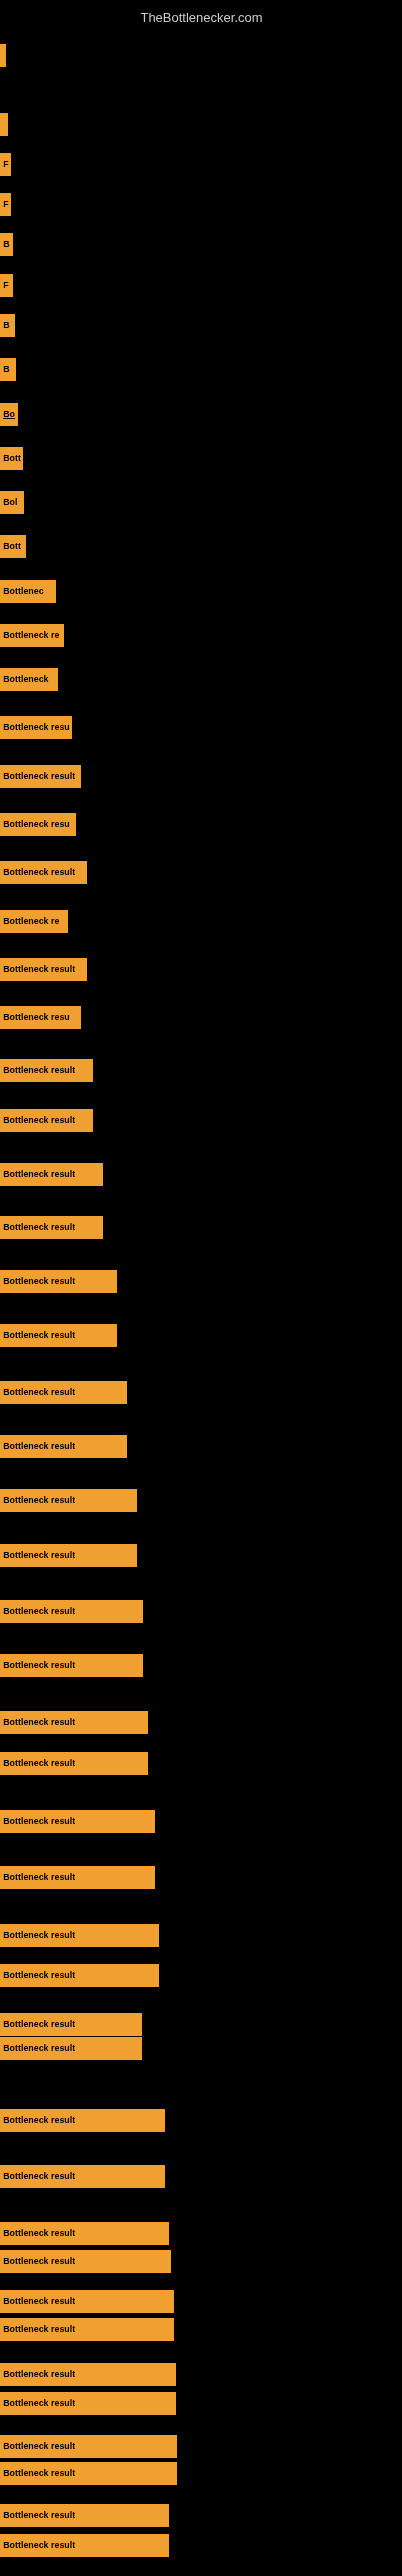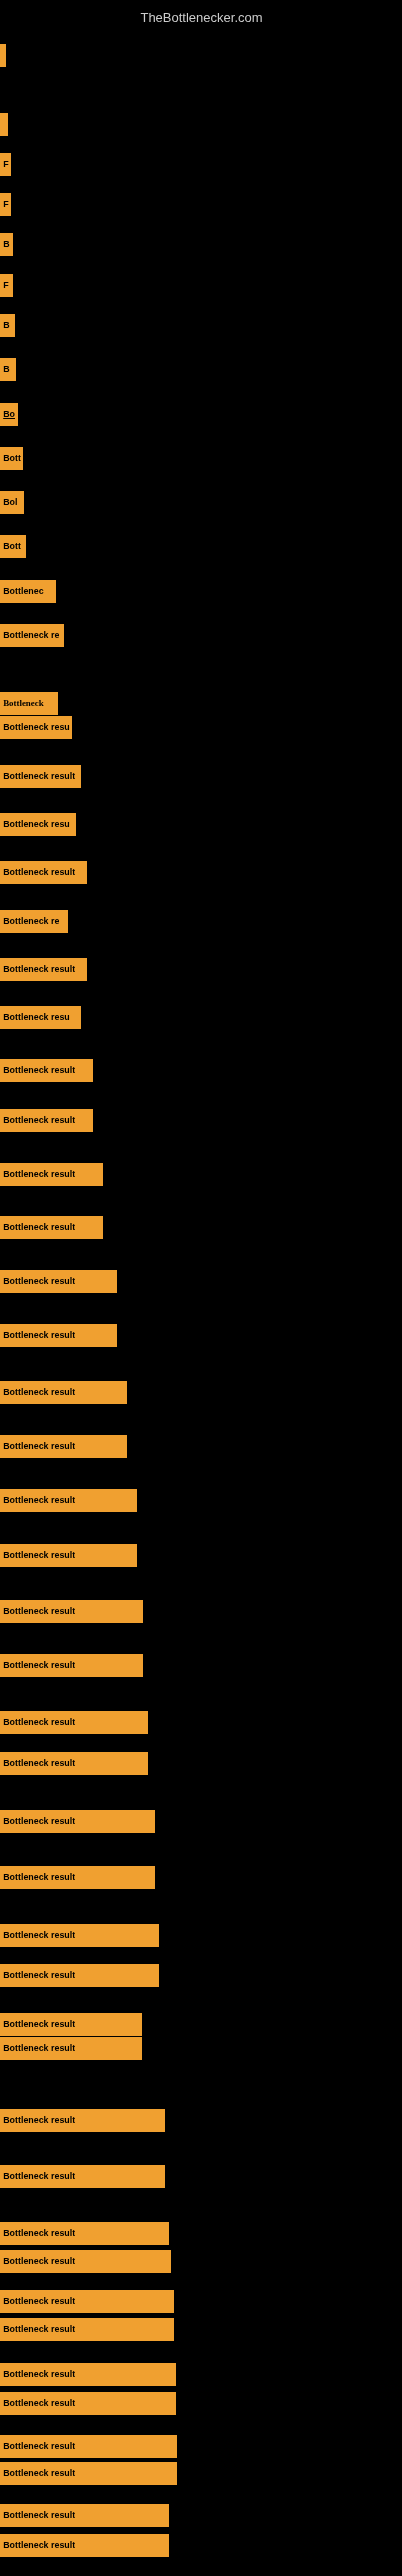--- a/index.html
+++ b/index.html
@@ -114,21 +114,21 @@
 <div class="bar-container" style="top: 580px; left: 0px;">
     <div class="bar" style="width: 56px;">
       <span class="bar-label">Bottlenec</span>
     </div>
   </div>
 <div class="bar-container" style="top: 624px; left: 0px;">
     <div class="bar" style="width: 64px;">
       <span class="bar-label">Bottleneck re</span>
     </div>
   </div>
-<div class="bar-container" style="top: 692px; left: 0px; font-family: Liberation Serif, serif;">
+<div class="bar-container" style="top: 668px; left: 0px;">
     <div class="bar" style="width: 58px;">
       <span class="bar-label">Bottleneck</span>
     </div>
   </div>
 <div class="bar-container" style="top: 716px; left: 0px;">
     <div class="bar" style="width: 72px;">
       <span class="bar-label">Bottleneck resu</span>
     </div>
   </div>
 <div class="bar-container" style="top: 765px; left: 0px;">

